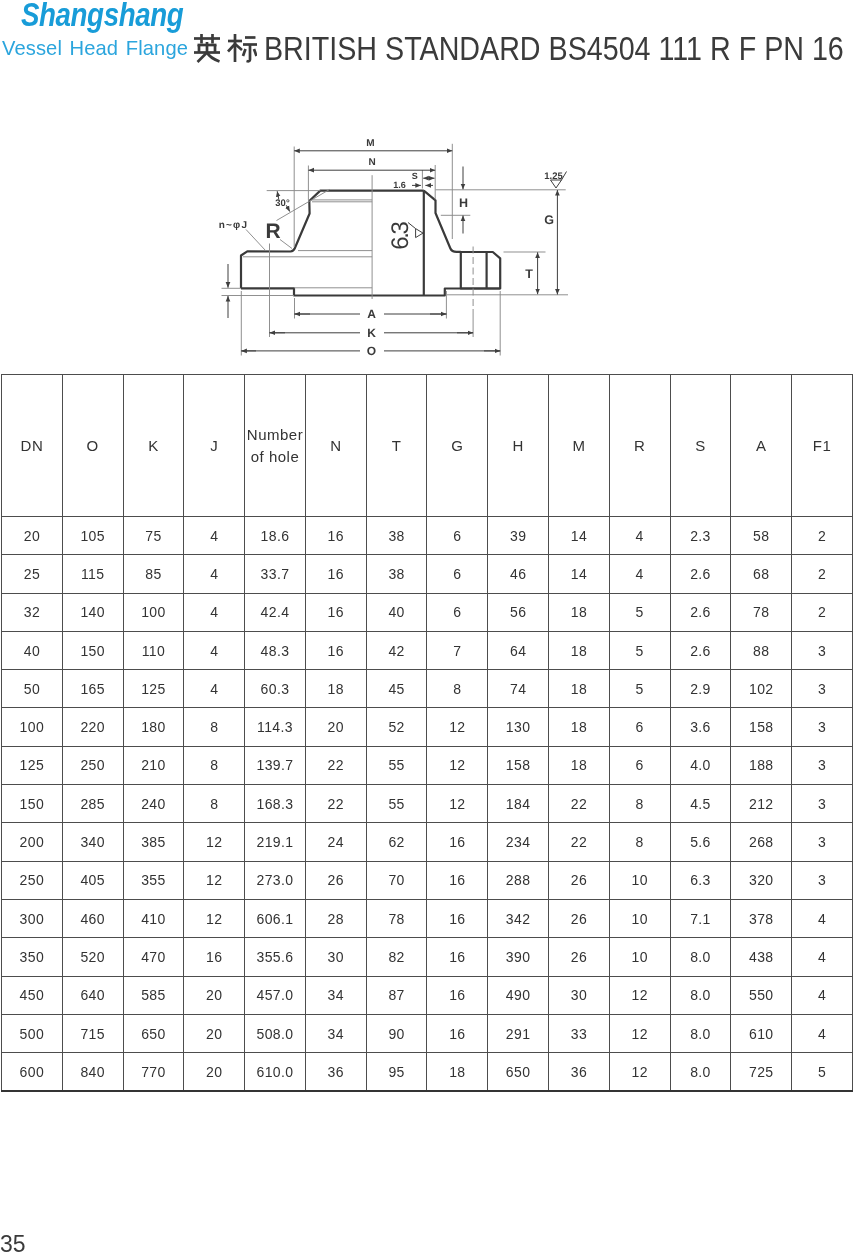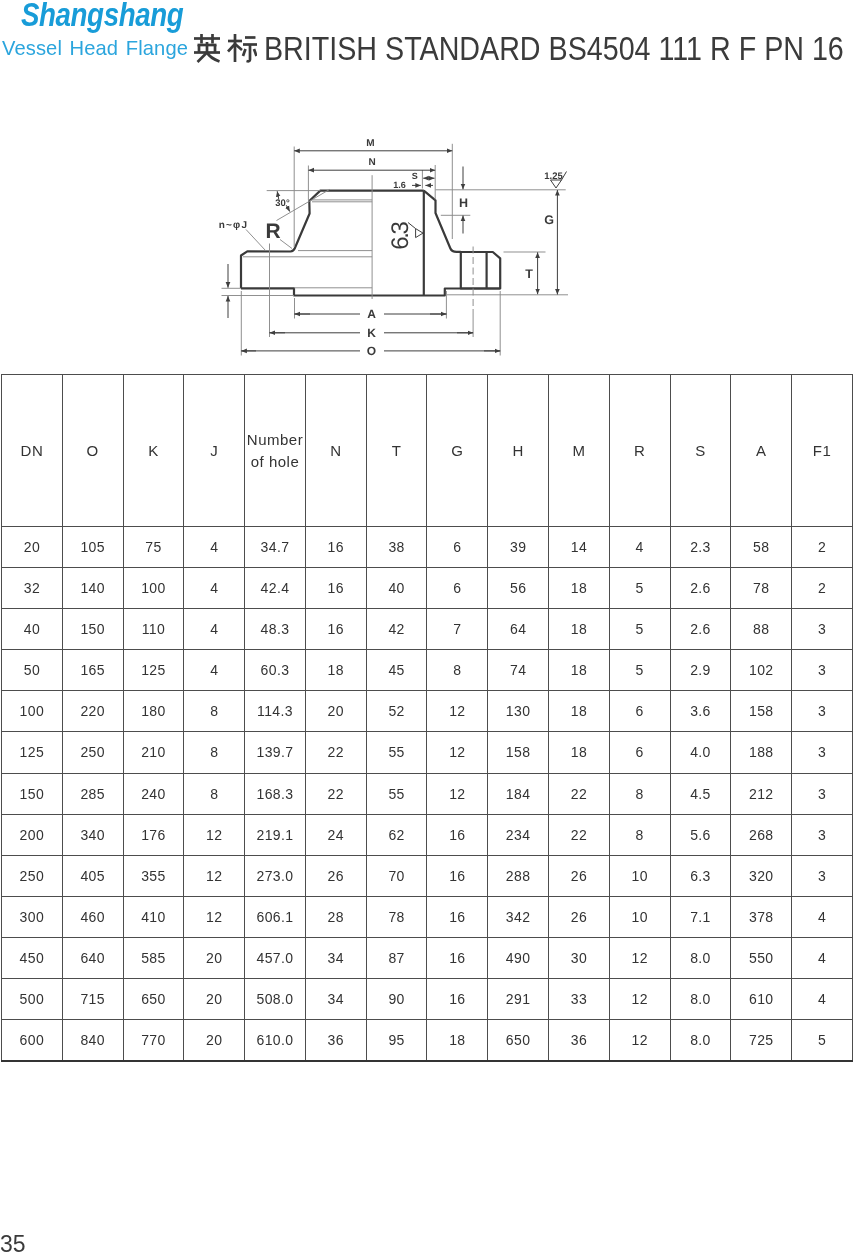--- a/index.html
+++ b/index.html
@@ -206,32 +206,48 @@
         <td>R</td>
         <td>S</td>
         <td>A</td>
         <td>F1</td>
       </tr>
 <tr class="dr">
         <td>20</td>
         <td>105</td>
         <td>75</td>
         <td>4</td>
-        <td>34.7</td>
+        <td>18.6</td>
         <td>16</td>
         <td>38</td>
         <td>6</td>
         <td>39</td>
         <td>14</td>
         <td>4</td>
         <td>2.3</td>
         <td>58</td>
         <td>2</td>
       </tr>
 <tr class="dr">
+        <td>25</td>
+        <td>115</td>
+        <td>85</td>
+        <td>4</td>
+        <td>33.7</td>
+        <td>16</td>
+        <td>38</td>
+        <td>6</td>
+        <td>46</td>
+        <td>14</td>
+        <td>4</td>
+        <td>2.6</td>
+        <td>68</td>
+        <td>2</td>
+      </tr>
+<tr class="dr">
         <td>32</td>
         <td>140</td>
         <td>100</td>
         <td>4</td>
         <td>42.4</td>
         <td>16</td>
         <td>40</td>
         <td>6</td>
         <td>56</td>
         <td>18</td>
@@ -316,21 +332,21 @@
         <td>184</td>
         <td>22</td>
         <td>8</td>
         <td>4.5</td>
         <td>212</td>
         <td>3</td>
       </tr>
 <tr class="dr">
         <td>200</td>
         <td>340</td>
-        <td>176</td>
+        <td>385</td>
         <td>12</td>
         <td>219.1</td>
         <td>24</td>
         <td>62</td>
         <td>16</td>
         <td>234</td>
         <td>22</td>
         <td>8</td>
         <td>5.6</td>
         <td>268</td>
@@ -359,20 +375,36 @@
         <td>12</td>
         <td>606.1</td>
         <td>28</td>
         <td>78</td>
         <td>16</td>
         <td>342</td>
         <td>26</td>
         <td>10</td>
         <td>7.1</td>
         <td>378</td>
+        <td>4</td>
+      </tr>
+<tr class="dr">
+        <td>350</td>
+        <td>520</td>
+        <td>470</td>
+        <td>16</td>
+        <td>355.6</td>
+        <td>30</td>
+        <td>82</td>
+        <td>16</td>
+        <td>390</td>
+        <td>26</td>
+        <td>10</td>
+        <td>8.0</td>
+        <td>438</td>
         <td>4</td>
       </tr>
 <tr class="dr">
         <td>450</td>
         <td>640</td>
         <td>585</td>
         <td>20</td>
         <td>457.0</td>
         <td>34</td>
         <td>87</td>

